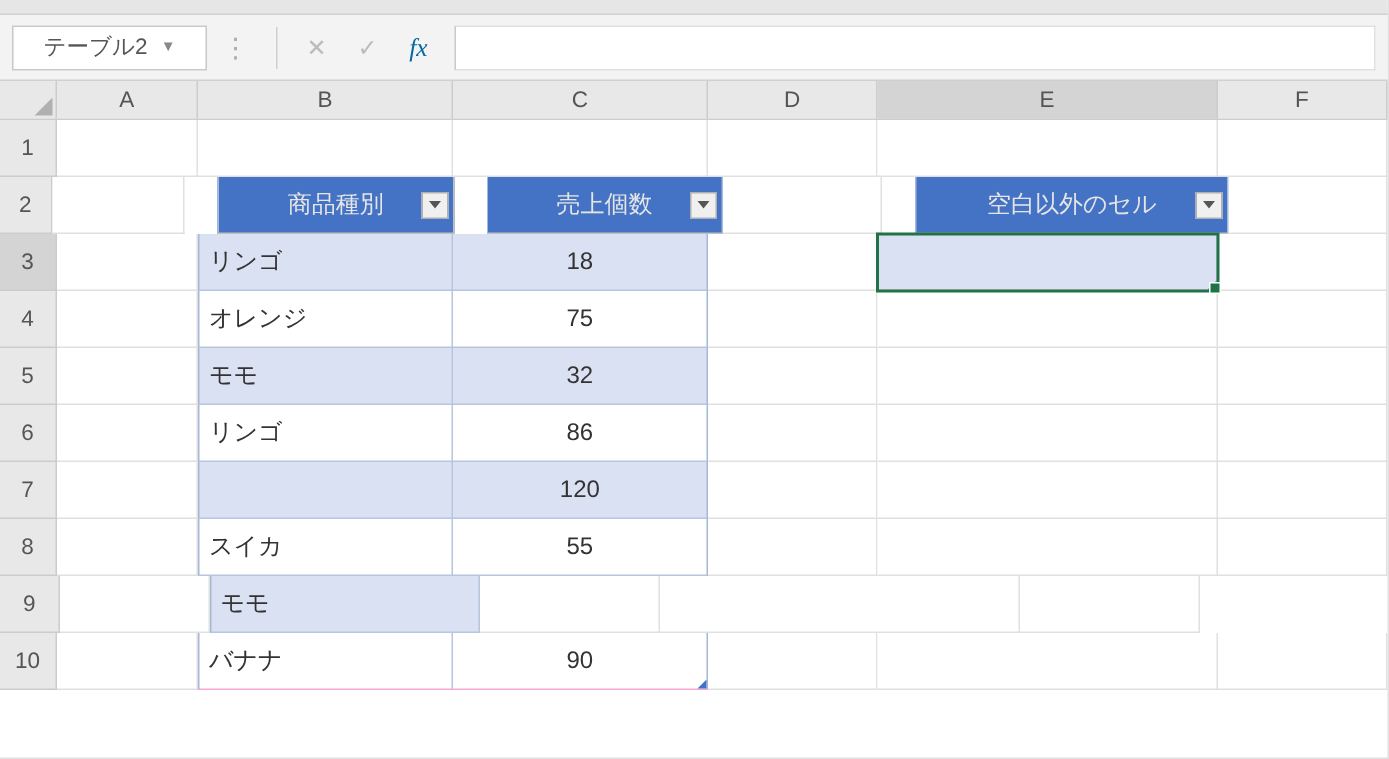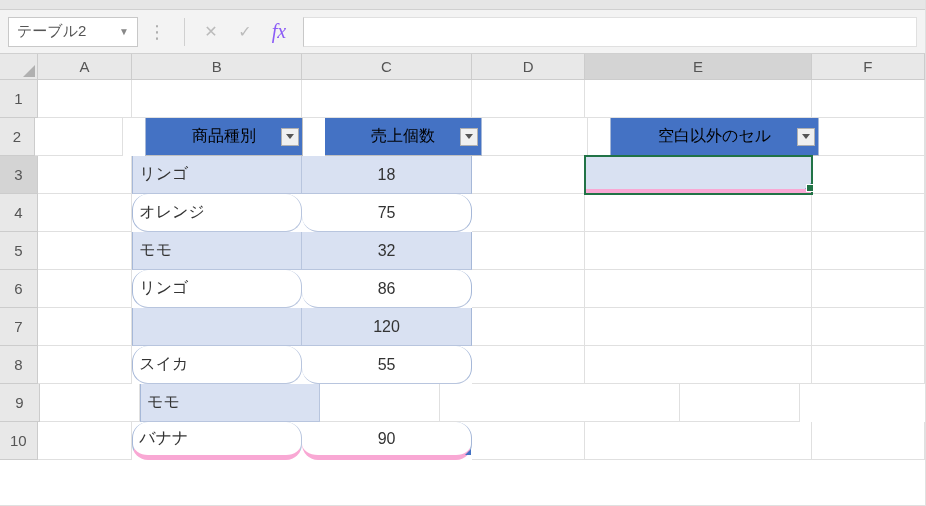--- a/index.html
+++ b/index.html
@@ -37,21 +37,21 @@
     gap: 6px;
   }
   .name-box {
     width: 130px;
     height: 30px;
     background: #ffffff;
     border: 1px solid #c8c8c8;
     display: flex;
     align-items: center;
     justify-content: space-between;
-    padding: 0 8px;
+    padding: 0 20px;
     font-size: 15px;
     color: #555;
   }
   .name-box .caret {
     font-size: 10px;
     color: #888;
   }
   .fn-sep {
     width: 1px;
     height: 28px;
@@ -75,22 +75,22 @@
     height: 28px;
     display: flex;
     align-items: center;
     justify-content: center;
     color: #bbb;
     font-size: 16px;
   }
   .fx-label {
     font-style: italic;
     font-family: "Times New Roman", serif;
-    color: #8b5cf6;
-    font-size: 20px;
+    color: #0369a1;
+    font-size: 17px;
     text-align: center;
   }
   .formula-input {
     flex: 1;
     height: 30px;
     background: #ffffff;
     border: 1px solid #e0e0e0;
     border-left: 1px solid #c8c8c8;
     margin-left: 4px;
   }
@@ -166,21 +166,21 @@
   
   .wA { width: 100px; }
   .wB { width: 180px; }
   .wC { width: 180px; }
   .wD { width: 120px; }
   .wE { width: 240px; }
   .wF { width: 120px; }
   
   .tbl-header {
     background: #4472C4;
-    color: #000000;
+    color: #e5e5e5;
     font-weight: 500;
     justify-content: center;
     position: relative;
     border-color: #c0c0c0;
     margin-left: 22px;
   }
   .tbl-header .filter {
     position: absolute;
     right: 3px;
     top: 50%;
@@ -195,25 +195,25 @@
   }
   .tbl-header .filter::after {
     content: "";
     width: 0; height: 0;
     border-left: 4px solid transparent;
     border-right: 4px solid transparent;
     border-top: 5px solid #555;
   }
   .txt-right { justify-content: flex-end; }
   .band-light { background: #D9E1F2; }
-  .band-white { background: #ffffff; border-radius: 16px; }
+  .band-white { background: #ffffff; }
   .tbl-cell { border-color: #b8c5de; }
   .tbl-border-right { border-right: 1px solid #a6b8d8; justify-content: center; }
   .tbl-border-left { border-left: 1px solid #a6b8d8; }
-  .tbl-border-bottom { border-bottom: 5px solid #f9a8d4; }
+  .tbl-border-bottom { border-bottom: 1px solid #f9a8d4; }
   
   .active-sel {
     outline: 2px solid #217346;
     outline-offset: -1px;
     z-index: 2;
   }
   .active-sel::after {
     content: "";
     position: absolute;
     right: -3px;

